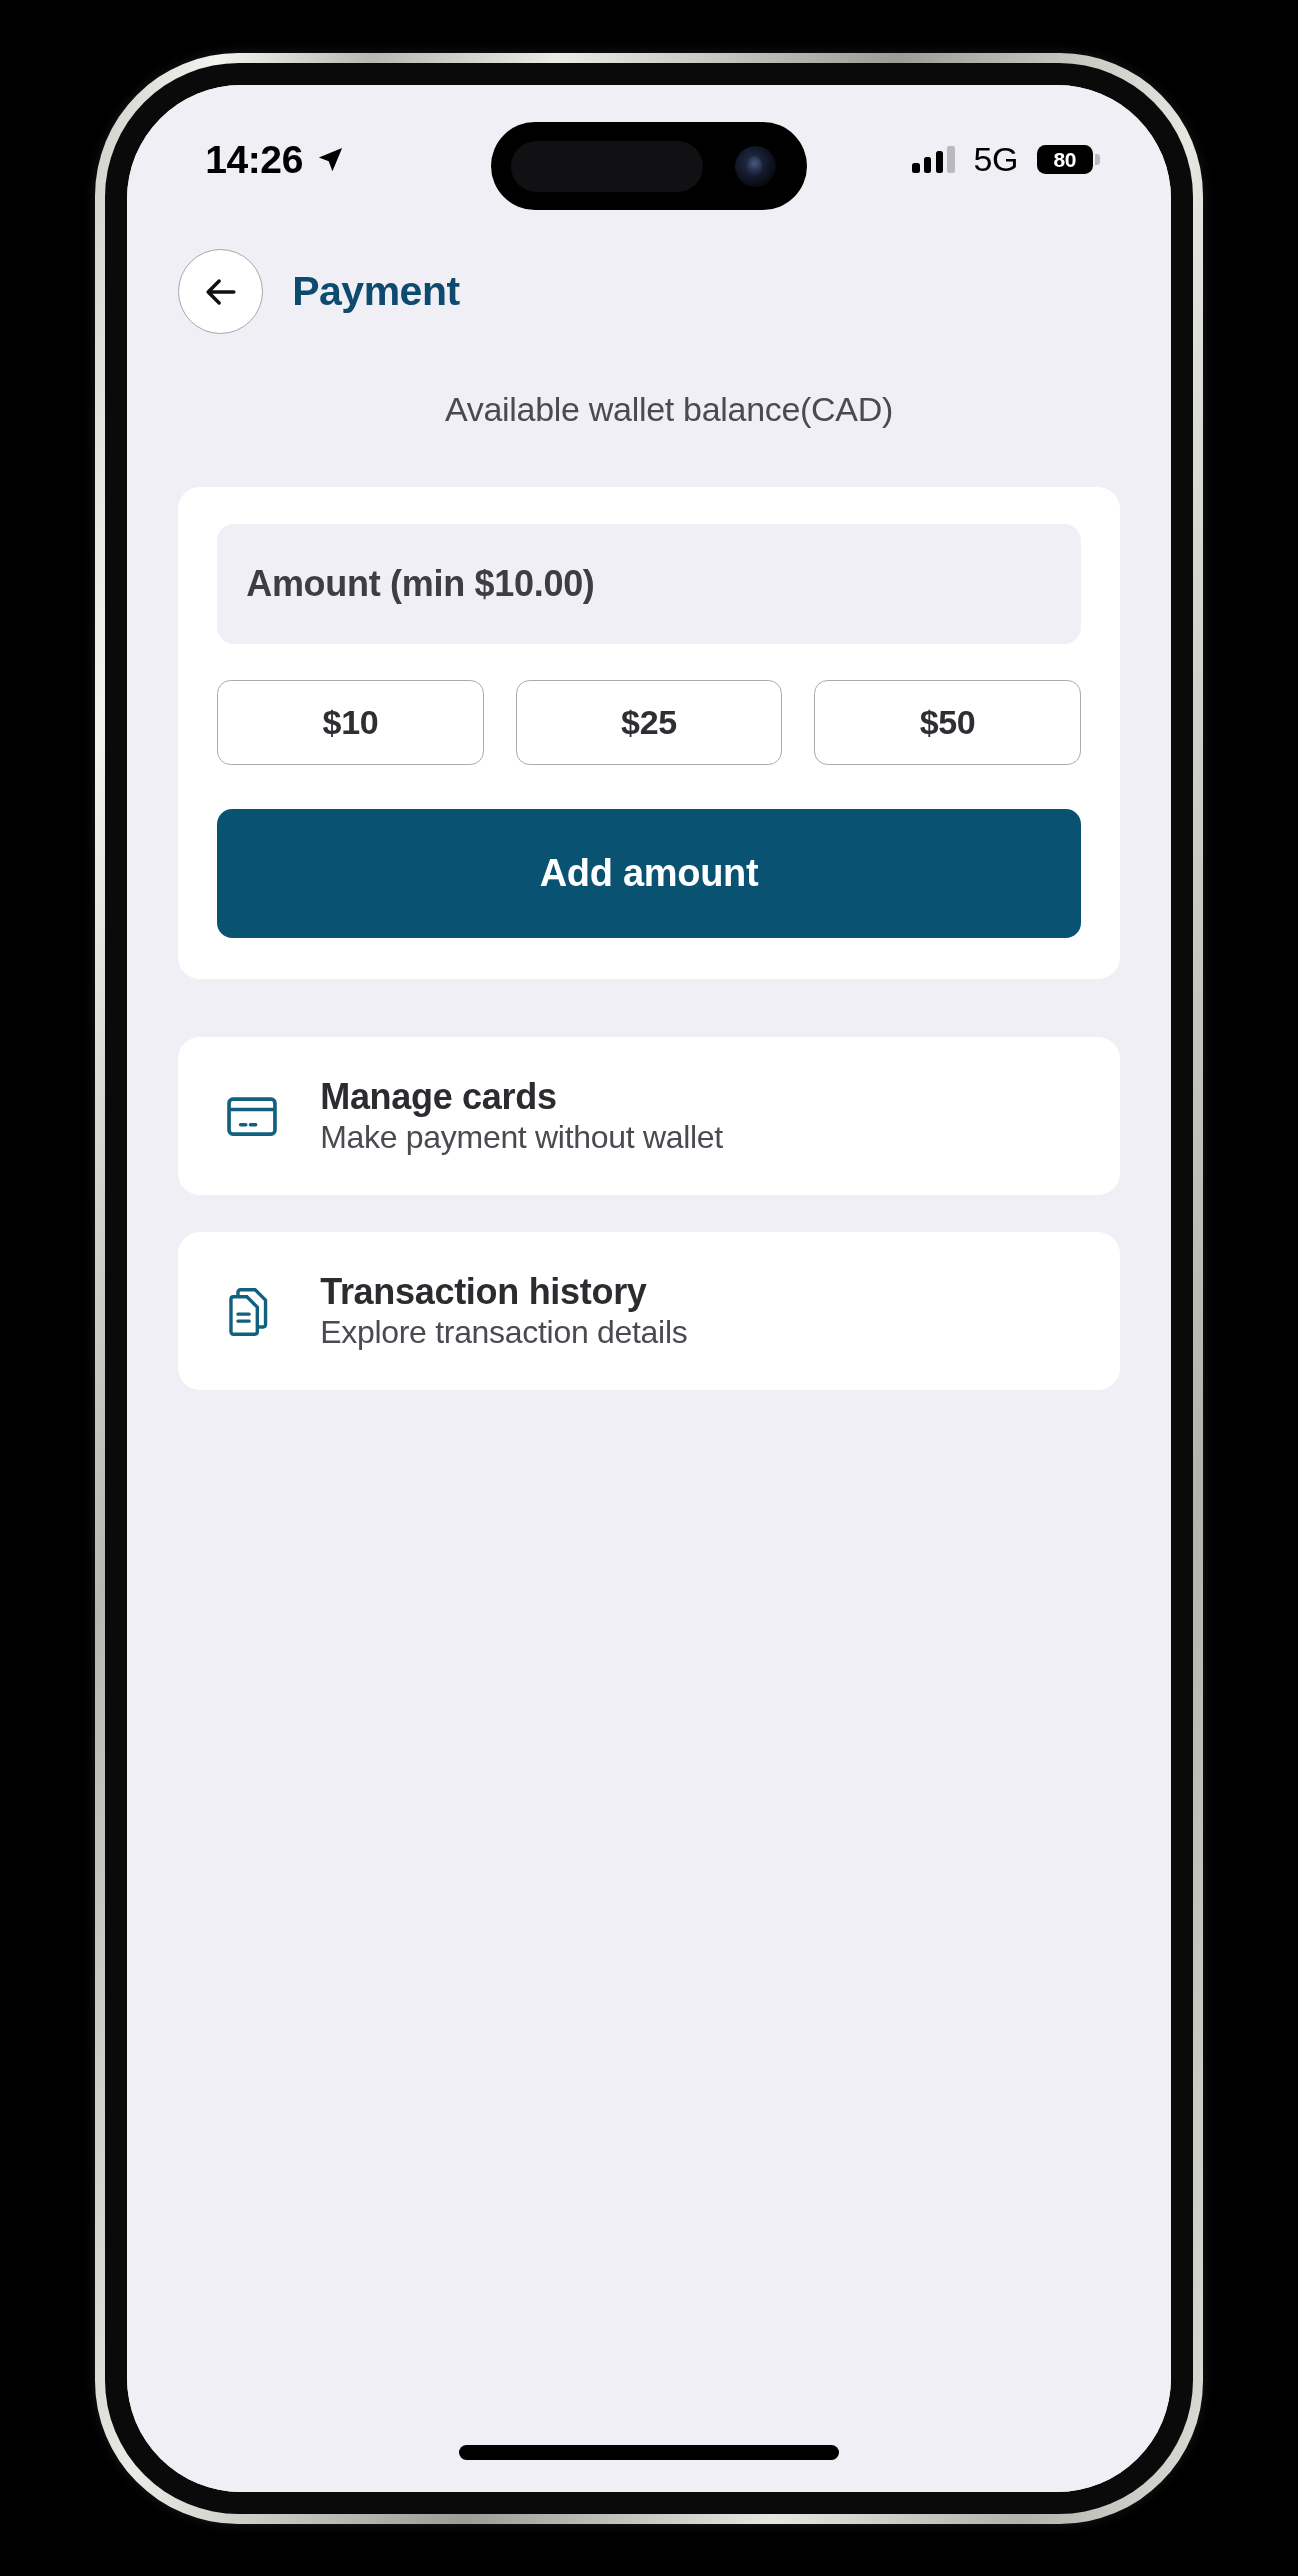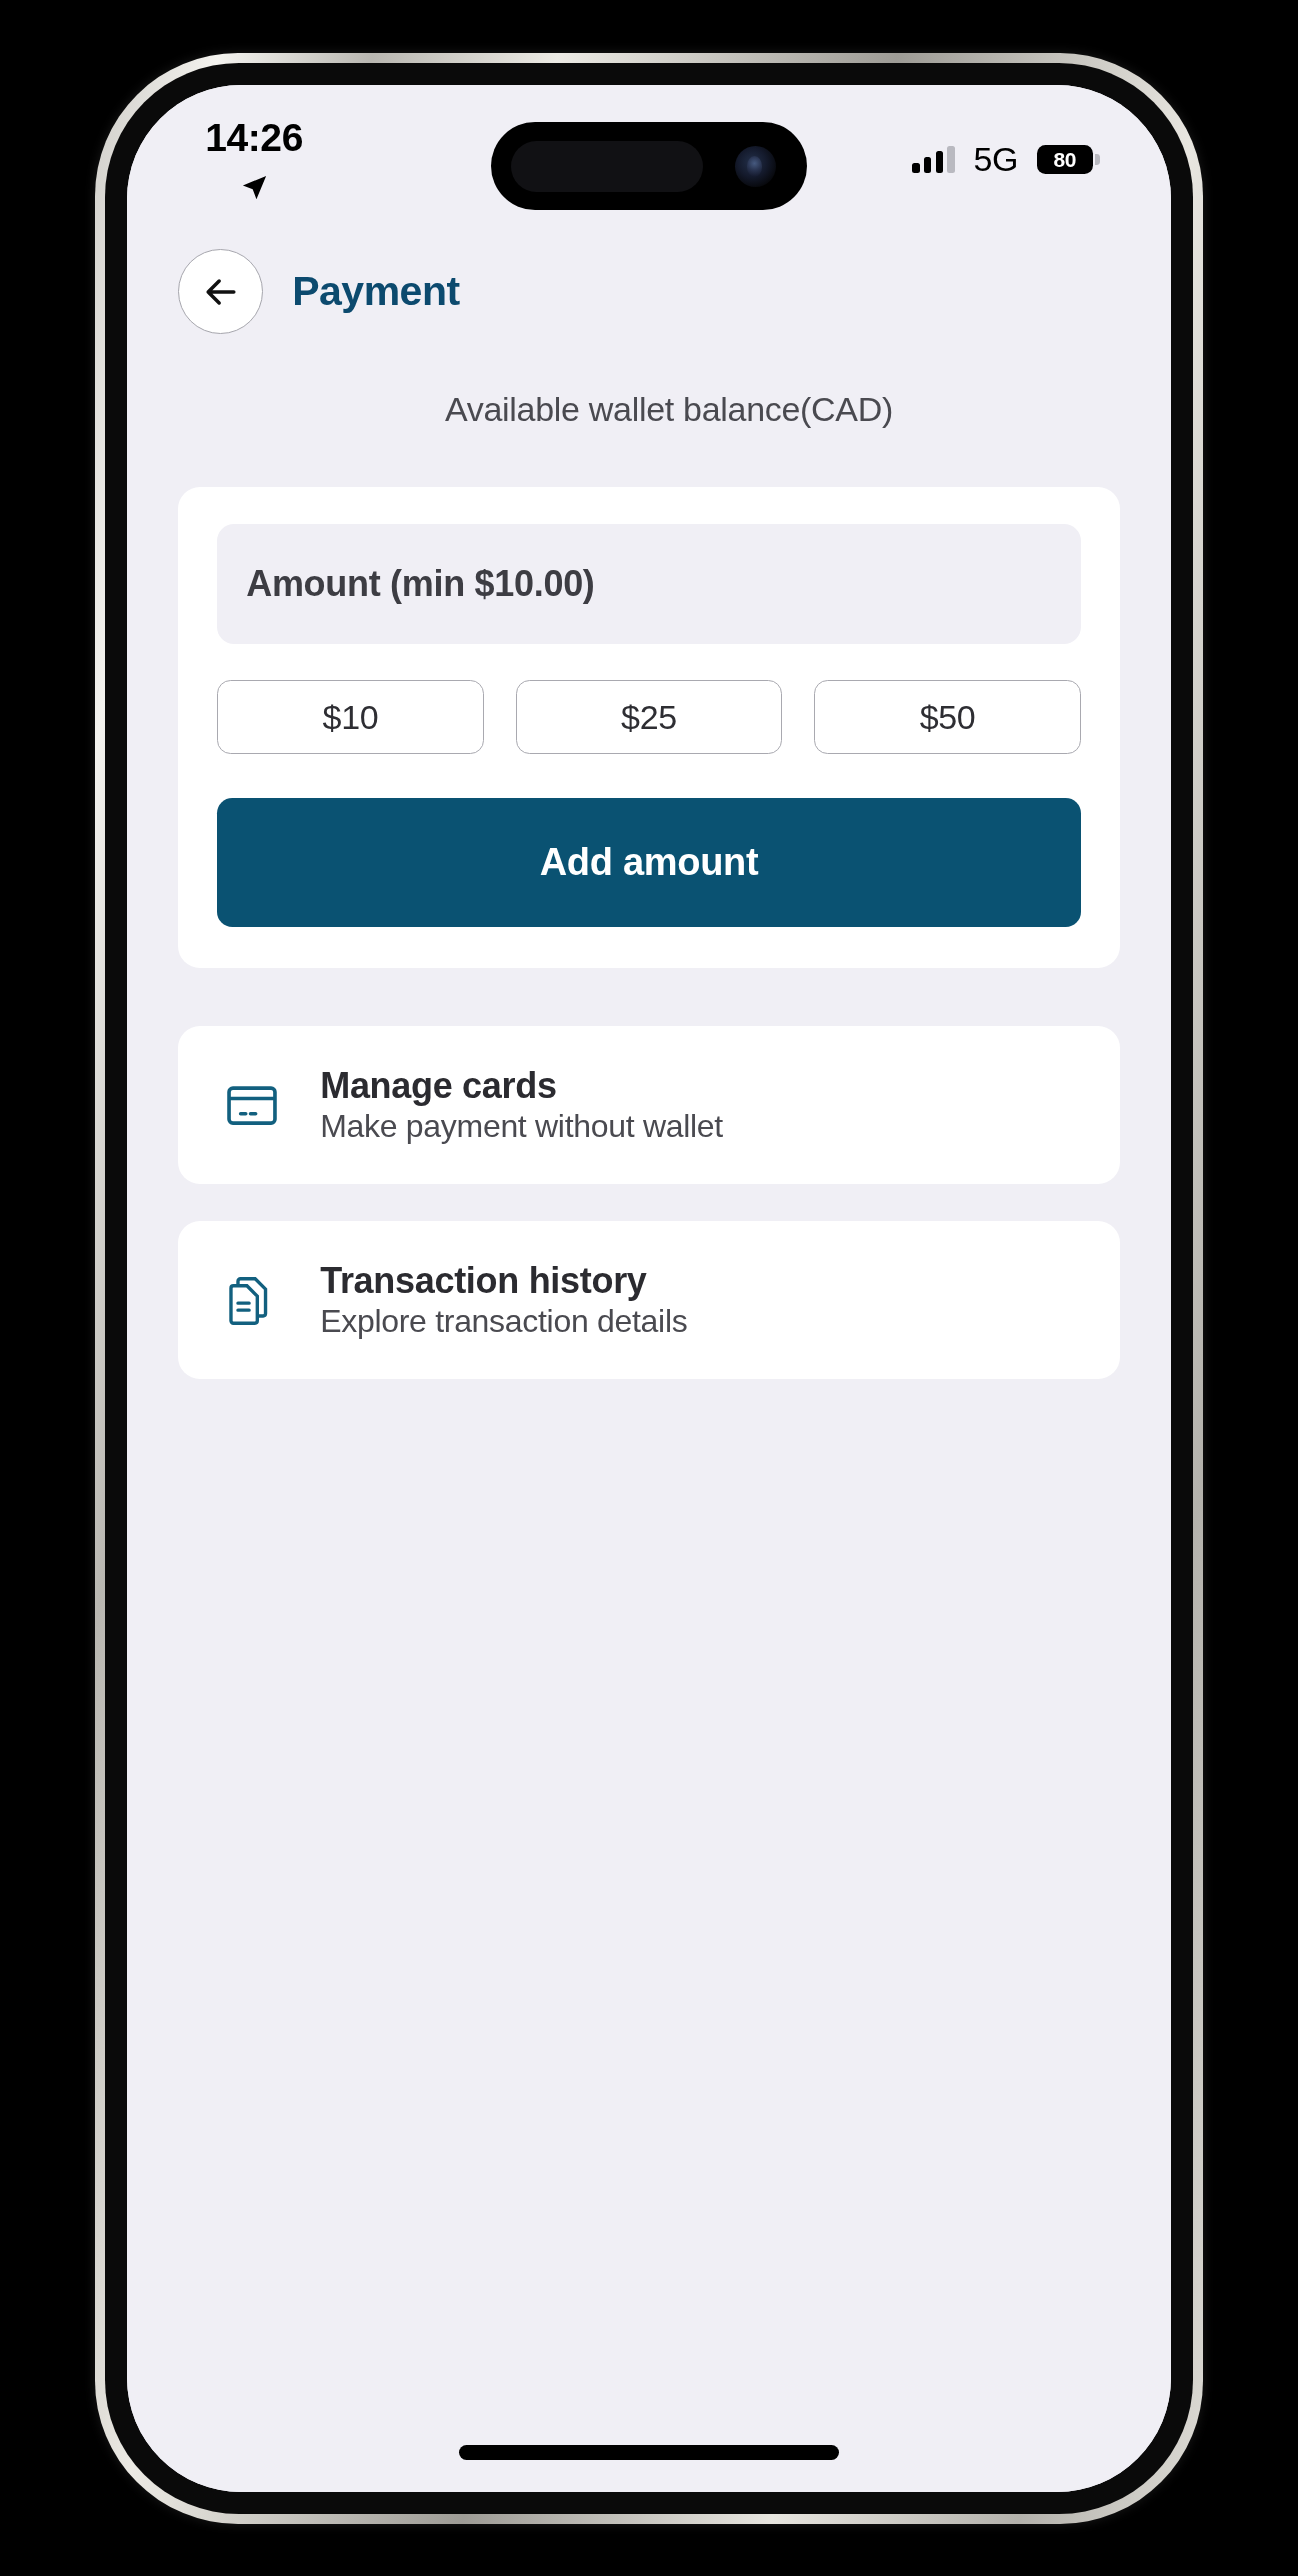--- a/index.html
+++ b/index.html
@@ -109,21 +109,20 @@
     display: flex;
     align-items: center;
     justify-content: space-between;
     padding: 22px 78px 0 78px;
     z-index: 30;
   }
   .status-left {
     display: flex;
     align-items: center;
     gap: 12px;
-    flex-direction: column;
   }
   .status-time {
     font-size: 39px;
     font-weight: 600;
     color: #000;
     letter-spacing: -0.4px;
   }
   .loc-arrow { display: block; }
 
   .status-right {
@@ -263,27 +262,27 @@
     opacity: 1;
   }
 
   .chip-row {
     display: flex;
     gap: 32px;
     margin-top: 36px;
   }
   .chip {
     flex: 1;
-    height: 74px;
+    height: 85px;
     border: 1.7px solid #a9a9b0;
     border-radius: 13.6px;
     background: #ffffff;
     font-family: "Liberation Sans", sans-serif;
     font-size: 34px;
-    font-weight: 400;
+    font-weight: 700;
     color: #2e2e33;
     letter-spacing: -0.3px;
     cursor: pointer;
   }
 
   .primary-btn {
     display: block;
     width: 100%;
     height: 129px;
     margin-top: 44px;

